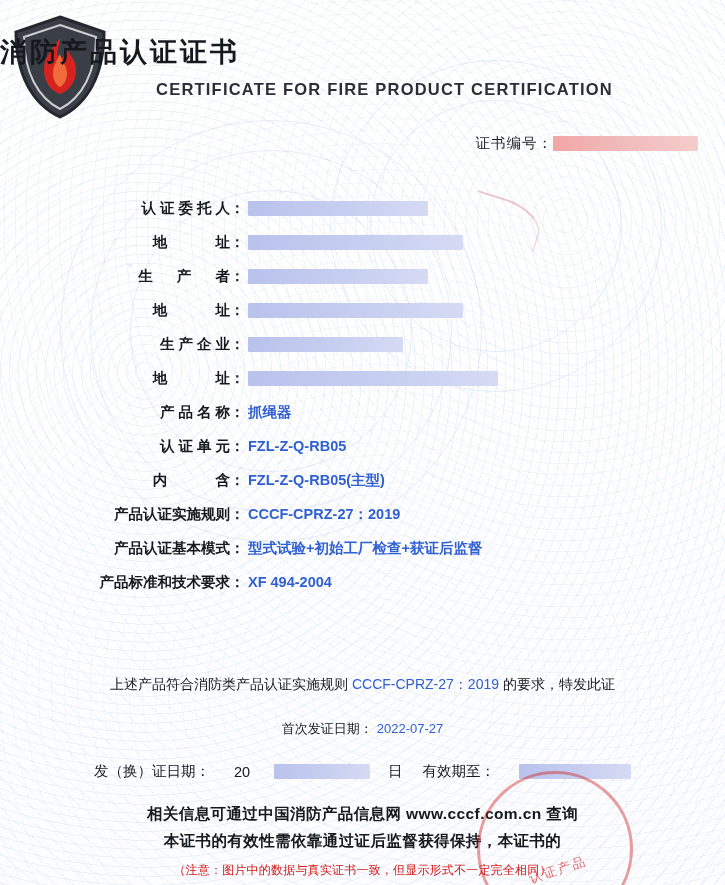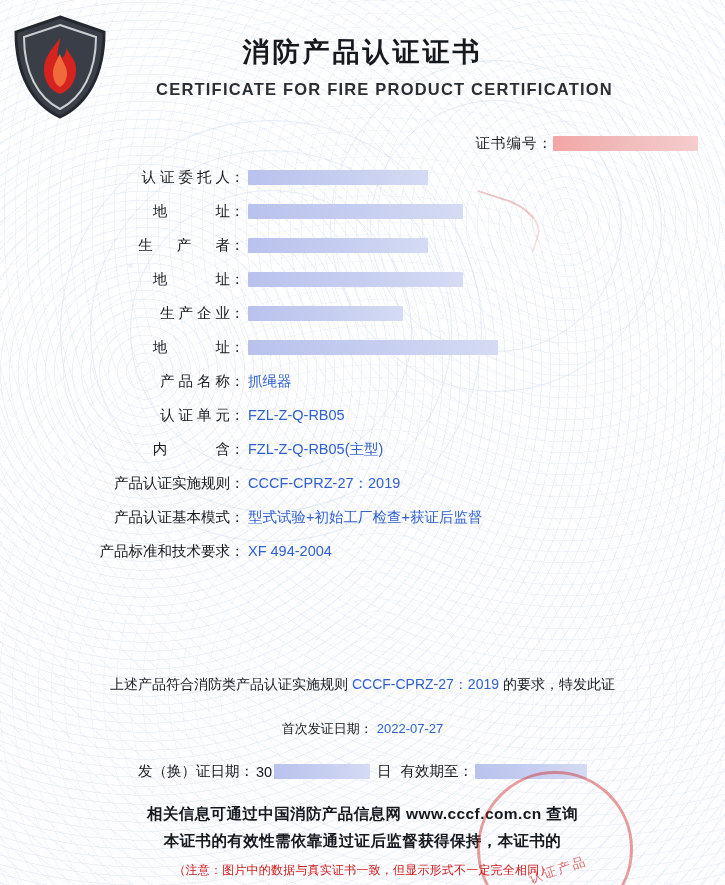--- a/index.html
+++ b/index.html
@@ -44,21 +44,20 @@
     height: 106px;
   }
   .logo svg { display: block; }
 
   
   .title-cn {
     position: absolute;
     top: 34px;
     left: 0;
     width: 725px;
-    text-align: center;
     font-size: 27px;
     font-weight: bold;
     letter-spacing: 3px;
     color: #15181c;
     font-family: "DejaVu Sans", sans-serif;
   }
   .title-en {
     position: absolute;
     top: 80px;
     left: 0;
@@ -89,23 +88,24 @@
     height: 15px;
     vertical-align: middle;
   }
   .redact.blue {
     background: linear-gradient(90deg, #b9c2ec 0%, #c5cdf0 50%, #d5dbf4 100%);
   }
 
   
   .fields {
     position: absolute;
-    top: 160px;
+    top: 191px;
     left: 0;
     width: 600px;
+    font-weight: bold;
   }
   .frow {
     display: flex;
     align-items: center;
     height: 34px;
     font-size: 14.5px;
     color: #1d2024;
   }
   .flabel {
     width: 230px;
@@ -150,21 +150,21 @@
     position: absolute;
     top: 762px;
     left: 0;
     width: 725px;
     display: flex;
     justify-content: center;
     align-items: center;
     font-size: 14.5px;
     color: #16191d;
   }
-  .issuerow > * { margin: 0 1px; }
+  .issuerow > * { margin: 0 12px; }
 
   
   .footer {
     position: absolute;
     top: 800px;
     left: 0;
     width: 725px;
     text-align: center;
     font-size: 15.5px;
     font-weight: bold;
@@ -328,21 +328,21 @@
   <div class="statement">
     <span>上述产品符合消防类产品认证实施规则 </span><span class="blue">CCCF-CPRZ-27：2019</span><span> 的要求，特发此证</span>
   </div>
 
   <div class="firstdate">
     <span>首次发证日期：</span><span class="val">2022-07-27</span>
   </div>
 
   <div class="issuerow">
     <span>发（换）证日期：</span>
-    <span>30</span>
+    <span>20</span>
     <span class="redact blue" style="width:96px;"></span>
     <span style="margin-left:6px;">日</span>
     <span style="margin-left:8px;">有效期至：</span>
     <span class="redact blue" style="width:112px;"></span>
   </div>
 
   <div class="footer">
     <div><span>相关信息可通过中国消防产品信息网 </span><span>www.cccf.com.cn</span><span> 查询</span></div>
     <div>本证书的有效性需依靠通过证后监督获得保持，本证书的</div>
   </div>

